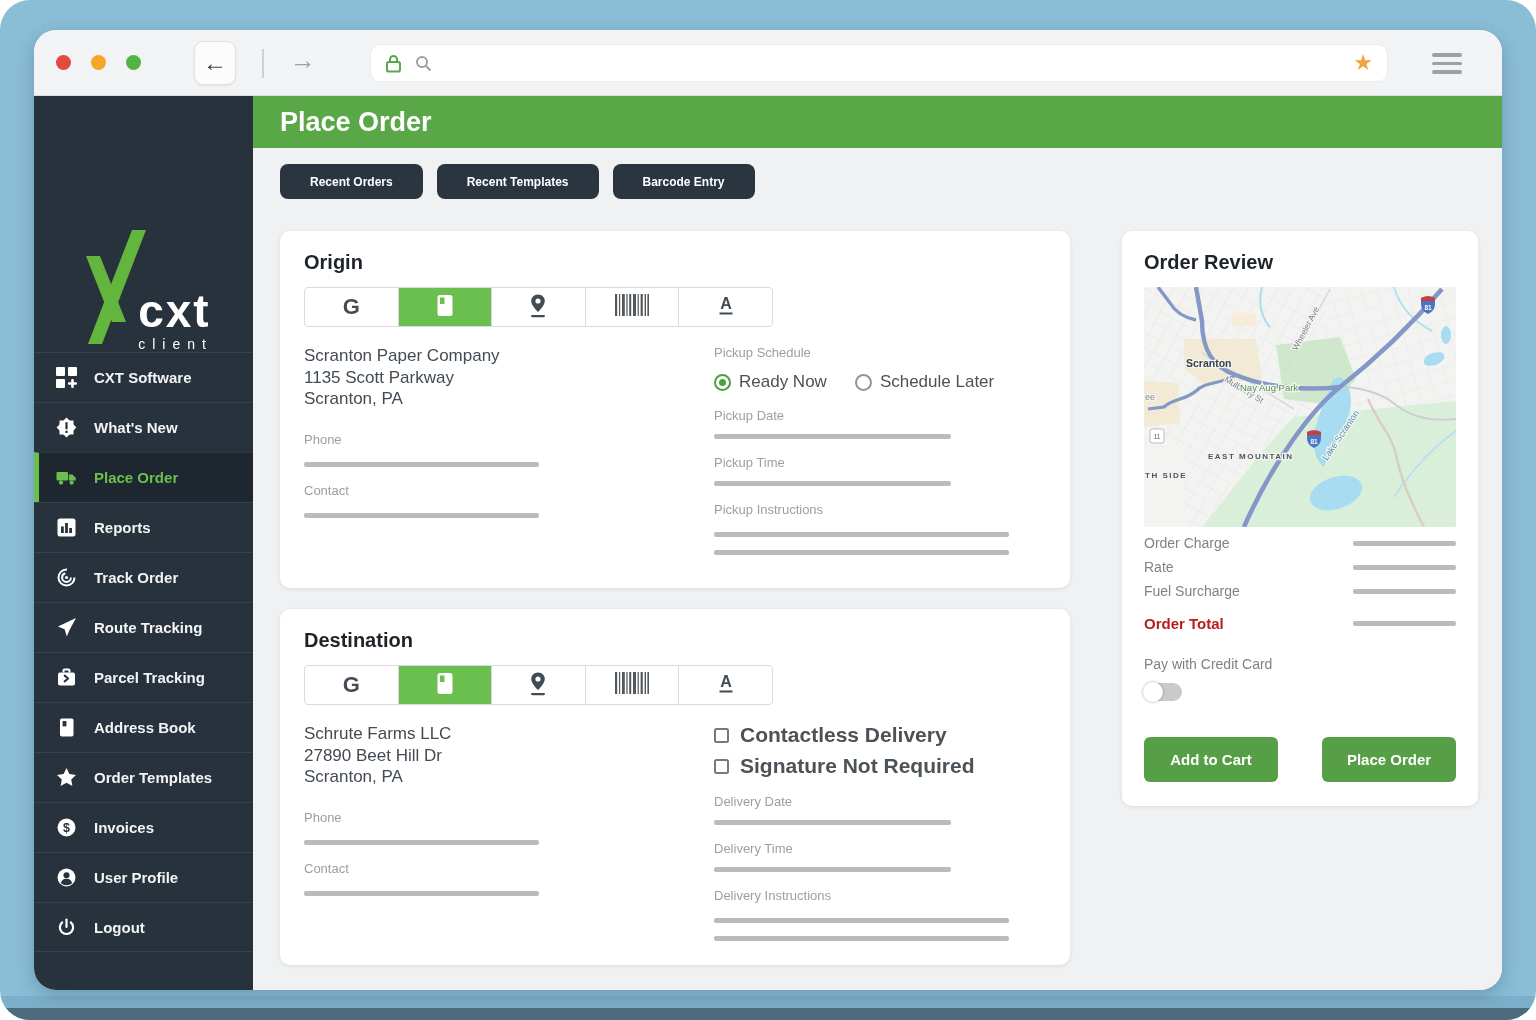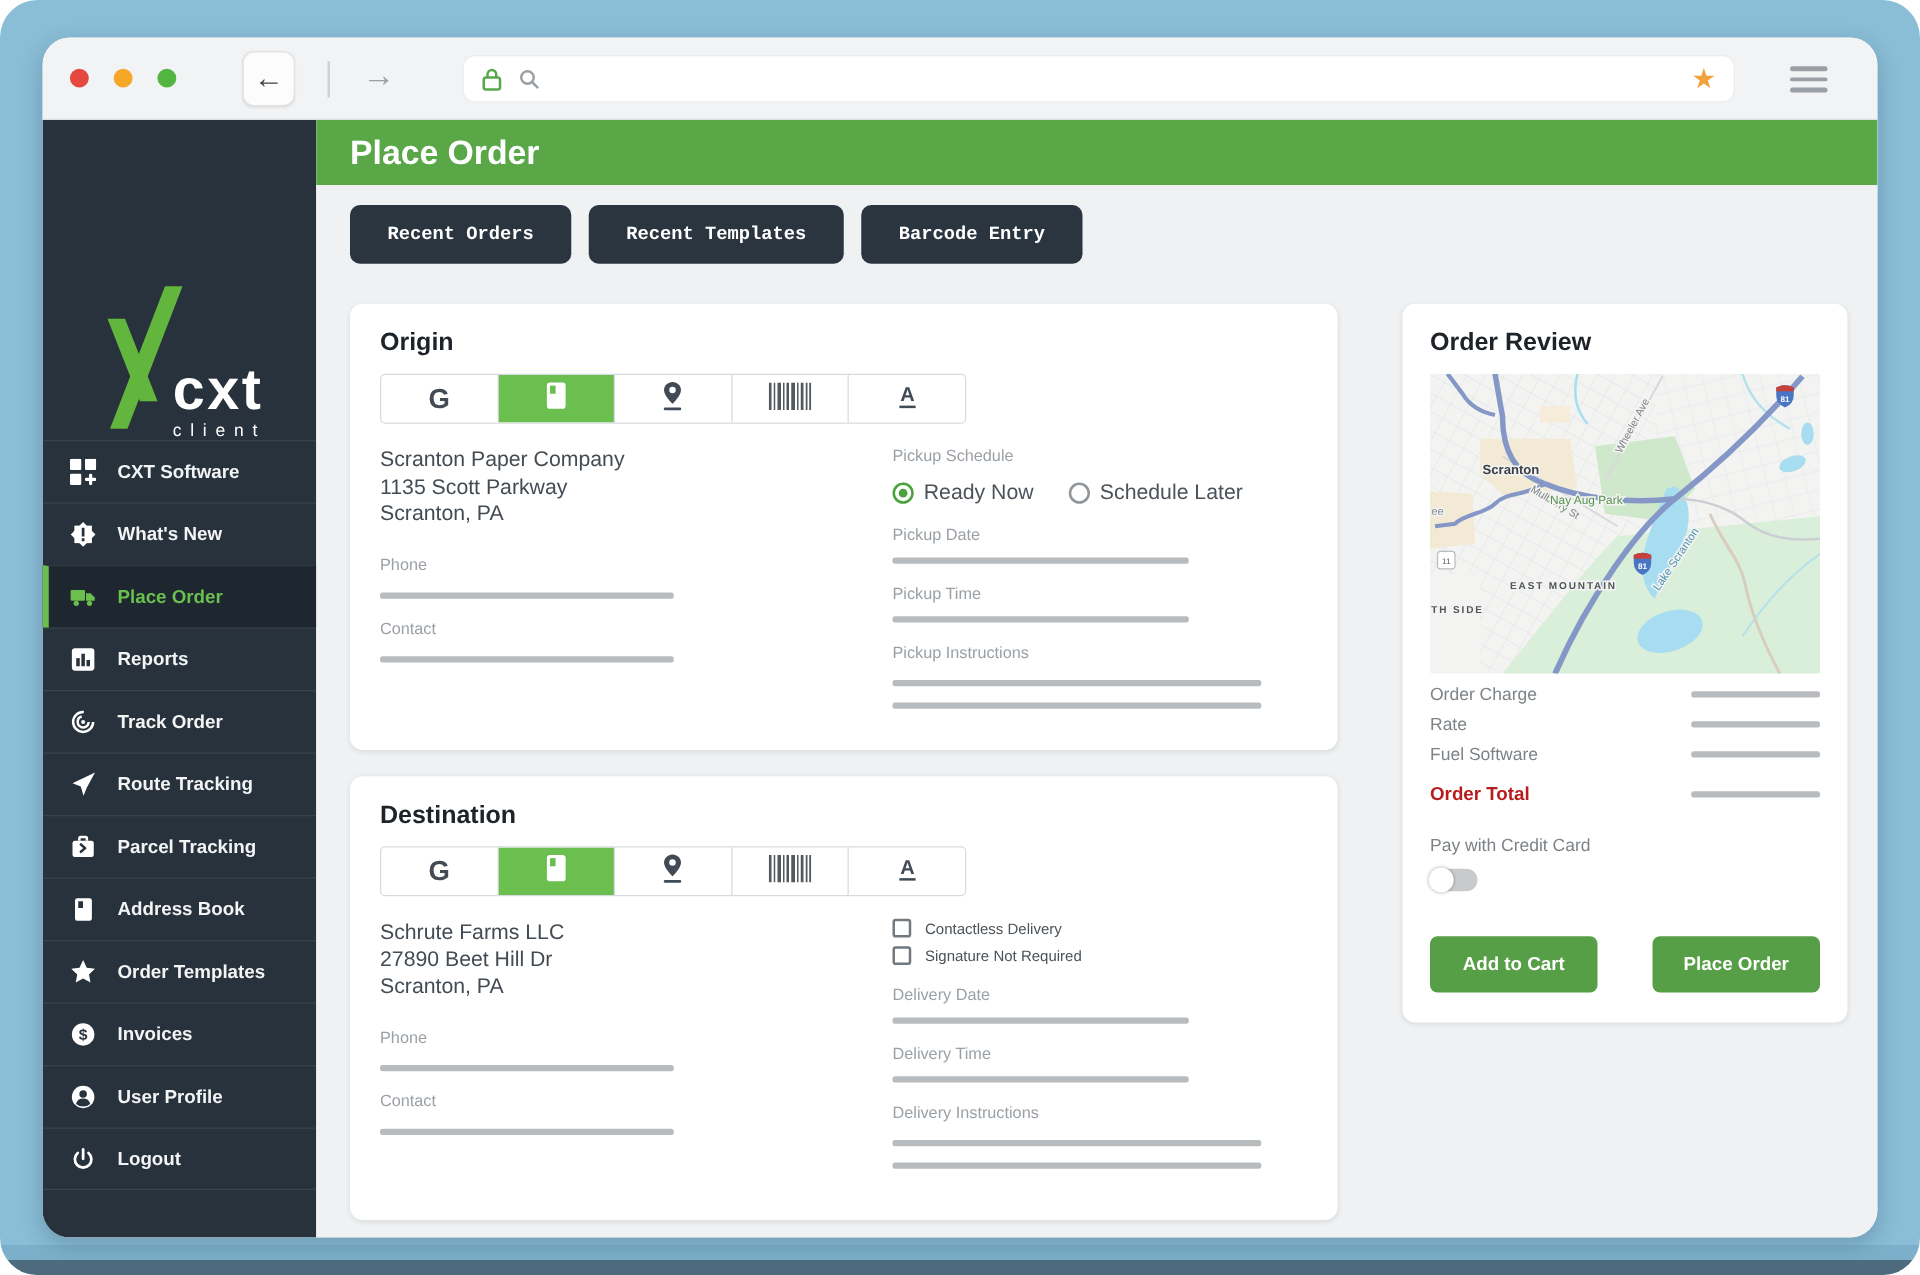--- a/index.html
+++ b/index.html
@@ -45,22 +45,22 @@
   .menu-item .ic { width:21px; height:21px; flex:none; display:flex; }
   .menu-item .ic svg { width:21px; height:21px; }
   .menu-item.active { background:#1e2730; border-left:5px solid #6abf4e; padding-left:17px; color:#6abf4e; }
 
   .main { flex:1; display:flex; flex-direction:column; background:#eff1f2; min-width:0; }
   .page-header { height:52px; flex:none; background:#5aa747; color:#fff; display:flex; align-items:center;
                  padding-left:27px; font-size:27px; font-weight:700; }
   .content { flex:1; padding:16px 27px 0 27px; }
 
   .tool-row { display:flex; gap:14px; }
-  .tool-btn { background:#2b3540; color:#fff; border:none; border-radius:8px; height:47px; padding:0 30px;
-              font-size:15px; font-weight:700; font-family:Liberation Mono, monospace; cursor:pointer; }
+  .tool-btn { background:#2b3540; color:#fff; border:none; border-radius:8px; height:35px; padding:0 30px;
+              font-size:12px; font-weight:700; font-family:Liberation Sans, sans-serif; cursor:pointer; }
 
   .columns { display:flex; gap:52px; margin-top:32px; align-items:flex-start; }
   .left-col { width:790px; flex:none; display:flex; flex-direction:column; gap:21px; }
   .card { background:#fff; border-radius:10px; box-shadow:0 1px 4px rgba(25,35,45,.10); padding:20px 24px 24px 24px; }
   .card h2 { font-size:20px; font-weight:700; color:#1d2329; margin-bottom:13px; }
   .origin-card { min-height:357px; }
   .dest-card { min-height:355px; }
 
   .tabbar { display:flex; width:469px; height:40px; border:1px solid #d8dbde; border-radius:4px; overflow:hidden; background:#fff; }
   .tab { flex:1; display:flex; align-items:center; justify-content:center; border-right:1px solid #d8dbde; cursor:pointer; }
@@ -76,21 +76,21 @@
   .bar { height:5px; background:#b9bcbe; border-radius:2px; margin-top:15px; }
   .w235{width:235px} .w237{width:237px} .w295{width:295px} .w103{width:103px}
   .bar.tight { margin-top:11px; }
 
   .radio-row { display:flex; gap:28px; margin-top:12px; align-items:center; }
   .radio { display:flex; gap:8px; align-items:center; font-size:17px; color:#4b5258; cursor:pointer; }
   .rdot { width:17px; height:17px; border-radius:50%; border:2px solid #8f959a; position:relative; flex:none; }
   .rdot.checked { border-color:#4aa23d; }
   .rdot.checked::after { content:""; position:absolute; left:3px; top:3px; width:7px; height:7px; border-radius:50%; background:#4aa23d; }
 
-  .check-row { display:flex; gap:11px; align-items:center; font-size:12px; color:#4b5258; margin-bottom:7px; cursor:pointer; }
+  .check-row { display:flex; gap:11px; align-items:center; font-size:21px; color:#4b5258; margin-bottom:7px; cursor:pointer;font-weight:bold; }
   .cbox { width:15px; height:15px; border:2px solid #72797f; border-radius:2.5px; flex:none; }
 
   
   .review-card { width:356px; flex:none; min-height:564px; padding:20px 22px 24px 22px; }
   .map-wrap { margin-top:6px; width:312px; height:240px; border-radius:2px; overflow:hidden; }
   .charge-row { display:flex; justify-content:space-between; align-items:center; margin-top:8px; }
   .charge-row:first-of-type { margin-top:22px; }
   .charge-row .lbl { font-size:14px; color:#7d8387; }
   .charge-row .bar { margin-top:0; }
   .total-row { display:flex; justify-content:space-between; align-items:center; margin-top:16px; }
@@ -516,21 +516,21 @@
 
               <div class="charge-row">
                 <span class="lbl">Order Charge</span>
                 <span class="bar w103"></span>
               </div>
               <div class="charge-row">
                 <span class="lbl">Rate</span>
                 <span class="bar w103"></span>
               </div>
               <div class="charge-row">
-                <span class="lbl">Fuel Software</span>
+                <span class="lbl">Fuel Surcharge</span>
                 <span class="bar w103"></span>
               </div>
               <div class="total-row">
                 <span class="lbl">Order Total</span>
                 <span class="bar w103"></span>
               </div>
 
               <div class="pay-label">Pay with Credit Card</div>
               <div class="toggle">
                 <span class="knob"></span>

